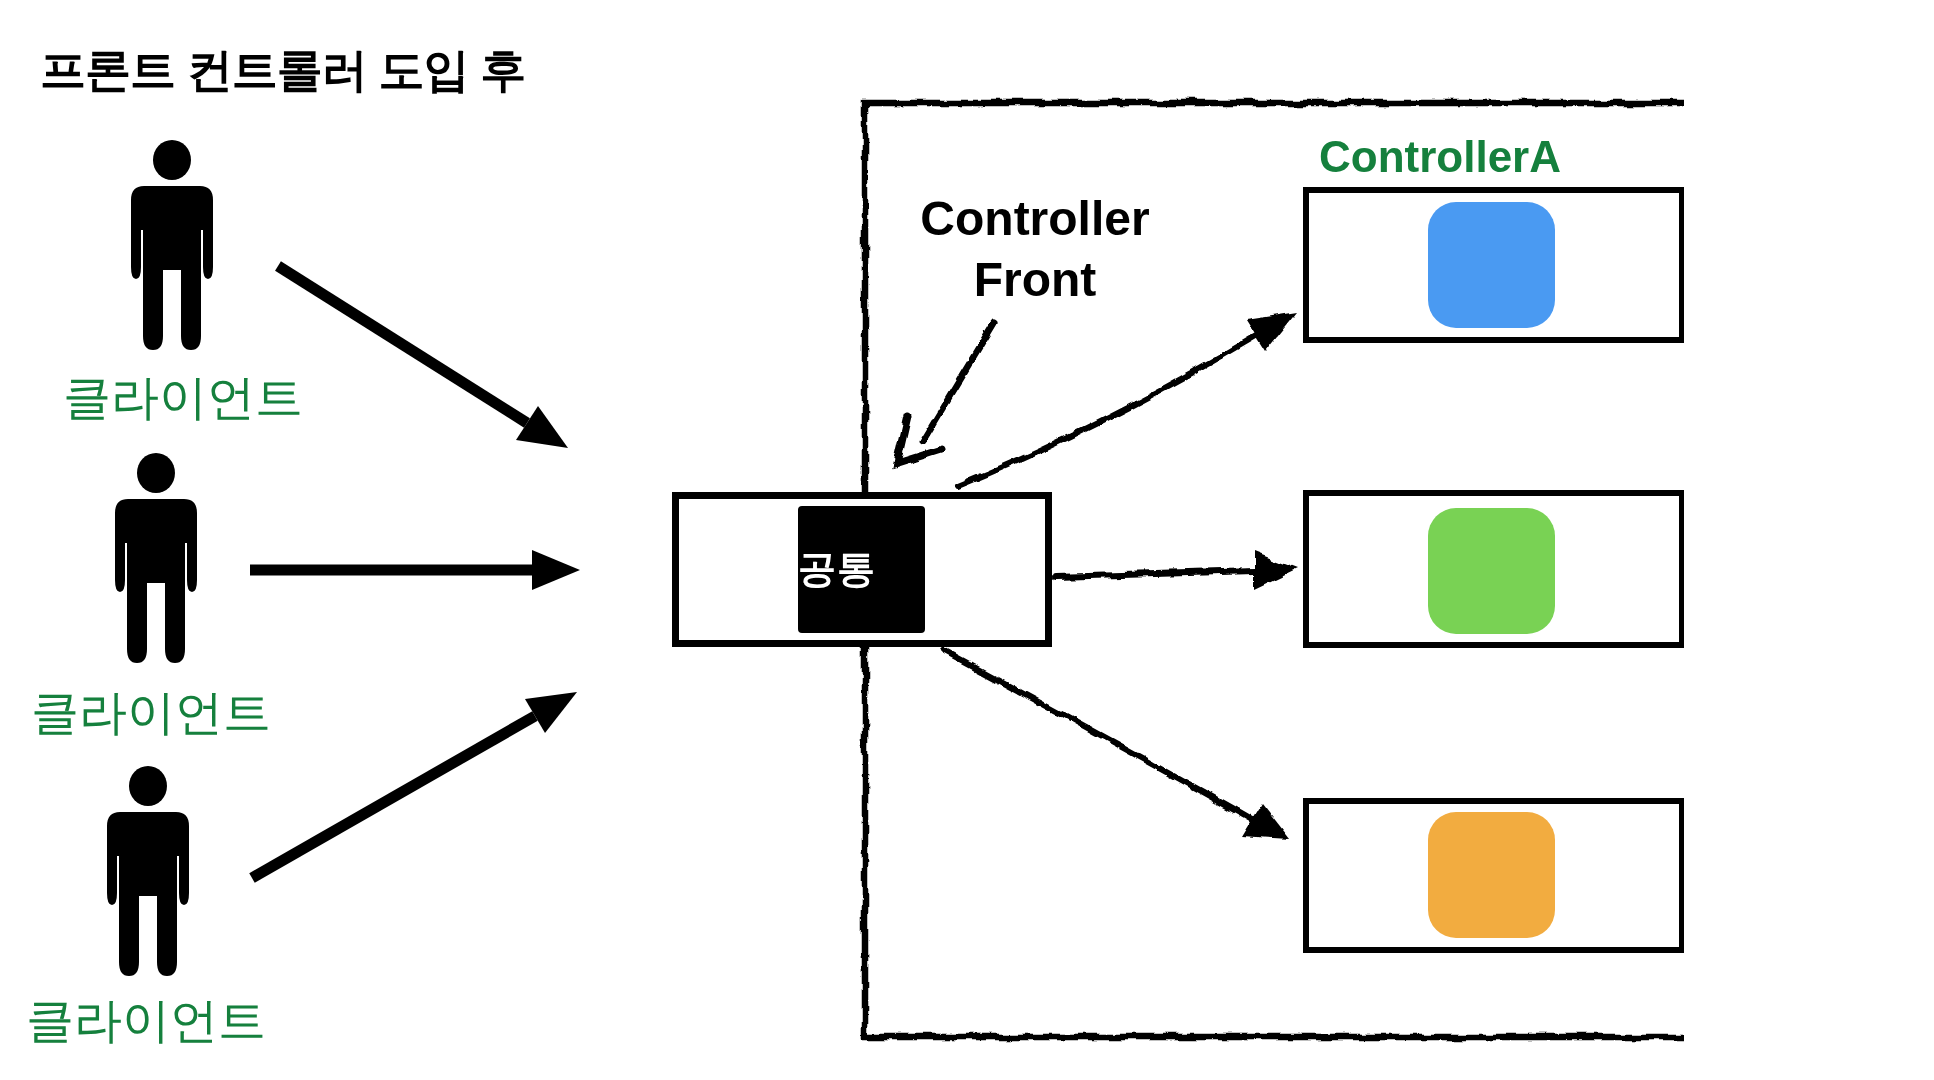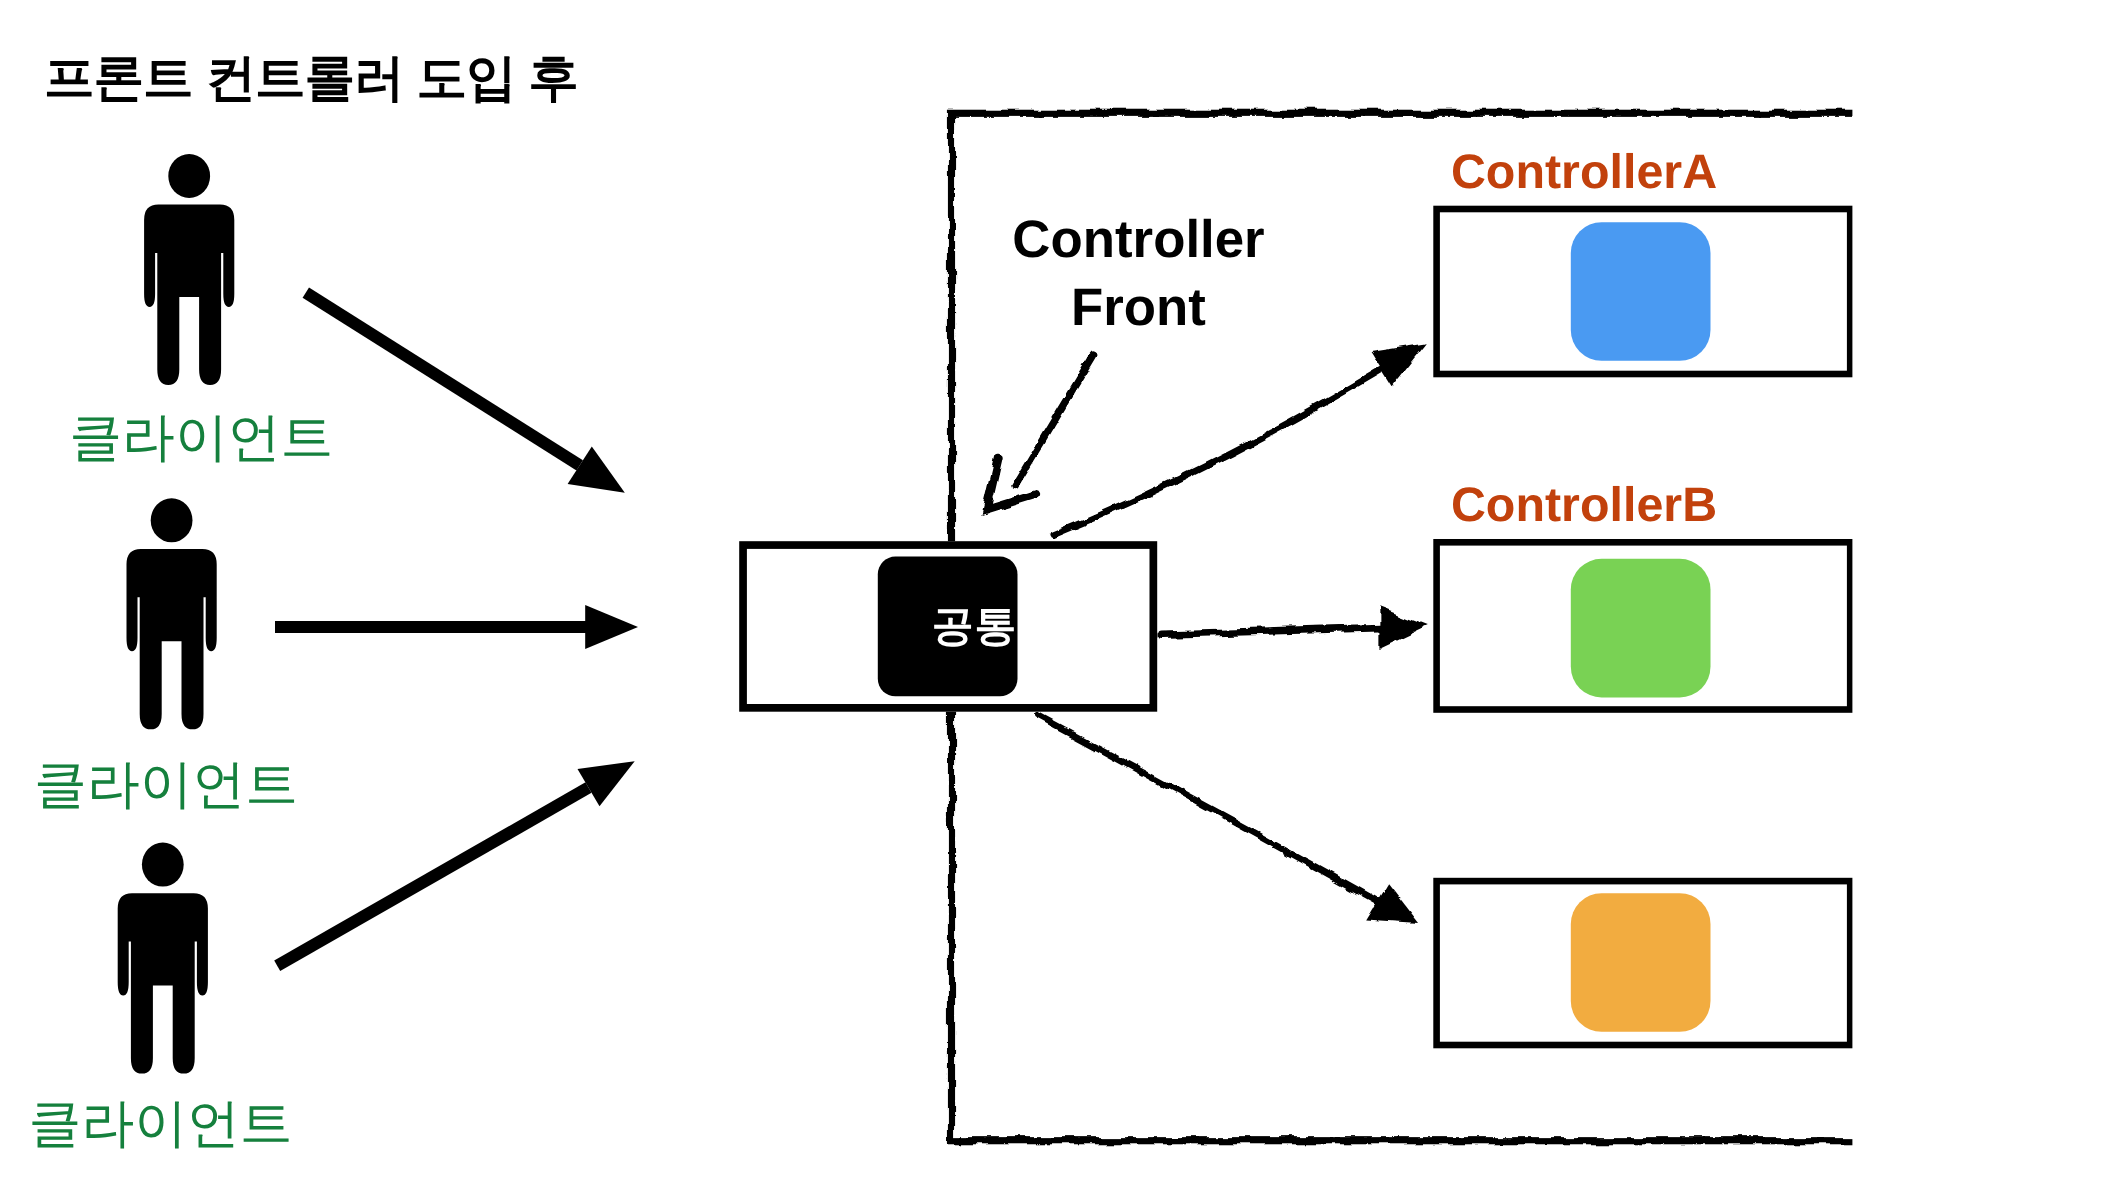--- a/index.html
+++ b/index.html
@@ -19,26 +19,26 @@
   }
   .fc-label{
     left:878px;top:188px;width:314px;text-align:center;z-index:2;
     font-size:48px;line-height:61px;font-weight:800;color:#000;
   }
   .common-box{
     left:672px;top:492px;width:380px;height:155px;background:#fff;
     border:7px solid #000;z-index:3;
   }
   .common-badge{
-    left:798px;top:506px;width:127px;height:127px;border-radius:16px;
-    background:#000;z-index:4;display:flex;align-items:center;justify-content:flex-end;
+    left:798px;top:506px;width:127px;height:127px;border-radius:4px;
+    background:#000;z-index:4;display:flex;align-items:center;justify-content:flex-start;
     color:#fff;font-size:38px;font-weight:600;letter-spacing:1px;
   }
   .controller-title{
-    width:300px;text-align:center;font-size:44px;font-weight:800;color:#c2410c;
+    width:300px;text-align:center;font-size:44px;font-weight:800;color:#15803d;
     white-space:nowrap;z-index:2;
   }
   .controller-box{
     left:1303px;width:382px;background:#fff;border:6px solid #000;z-index:2;
   }
   .controller-badge{
     left:1428px;width:127px;border-radius:28px;z-index:3;
   }
 </style>
 </head>
@@ -114,20 +114,19 @@
 
   <div class="abs common-box"></div>
   <div class="abs common-badge">
     <span>공통</span>
   </div>
 
   <div class="abs controller-title" style="left:1290px;top:132px;">ControllerA</div>
   <div class="abs controller-box" style="top:187px;height:156px;"></div>
   <div class="abs controller-badge" style="top: 202px; height: 126px; background-color: rgb(74, 154, 242);"></div>
 
-  <div class="abs controller-title" style="left:1290px;top:435px;">ControllerB</div>
   <div class="abs controller-box" style="top:490px;height:158px;"></div>
   <div class="abs controller-badge" style="top: 508px; height: 126px; background-color: rgb(121, 210, 84);"></div>
 
   <div class="abs controller-box" style="top:798px;height:155px;"></div>
   <div class="abs controller-badge" style="top: 812px; height: 126px; background-color: rgb(242, 172, 64);"></div>
 
 </div>
 
 </body></html>

